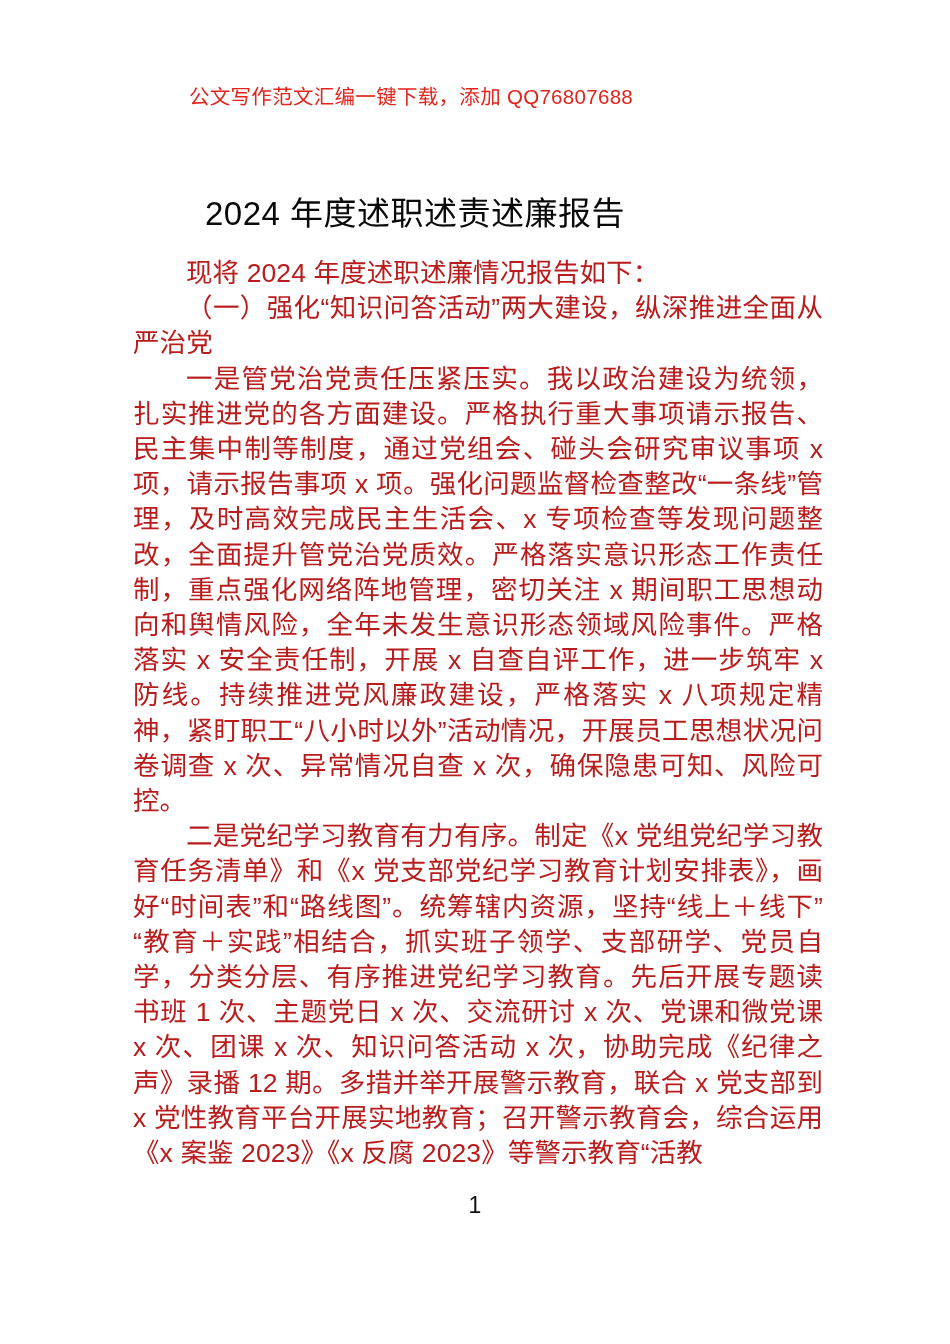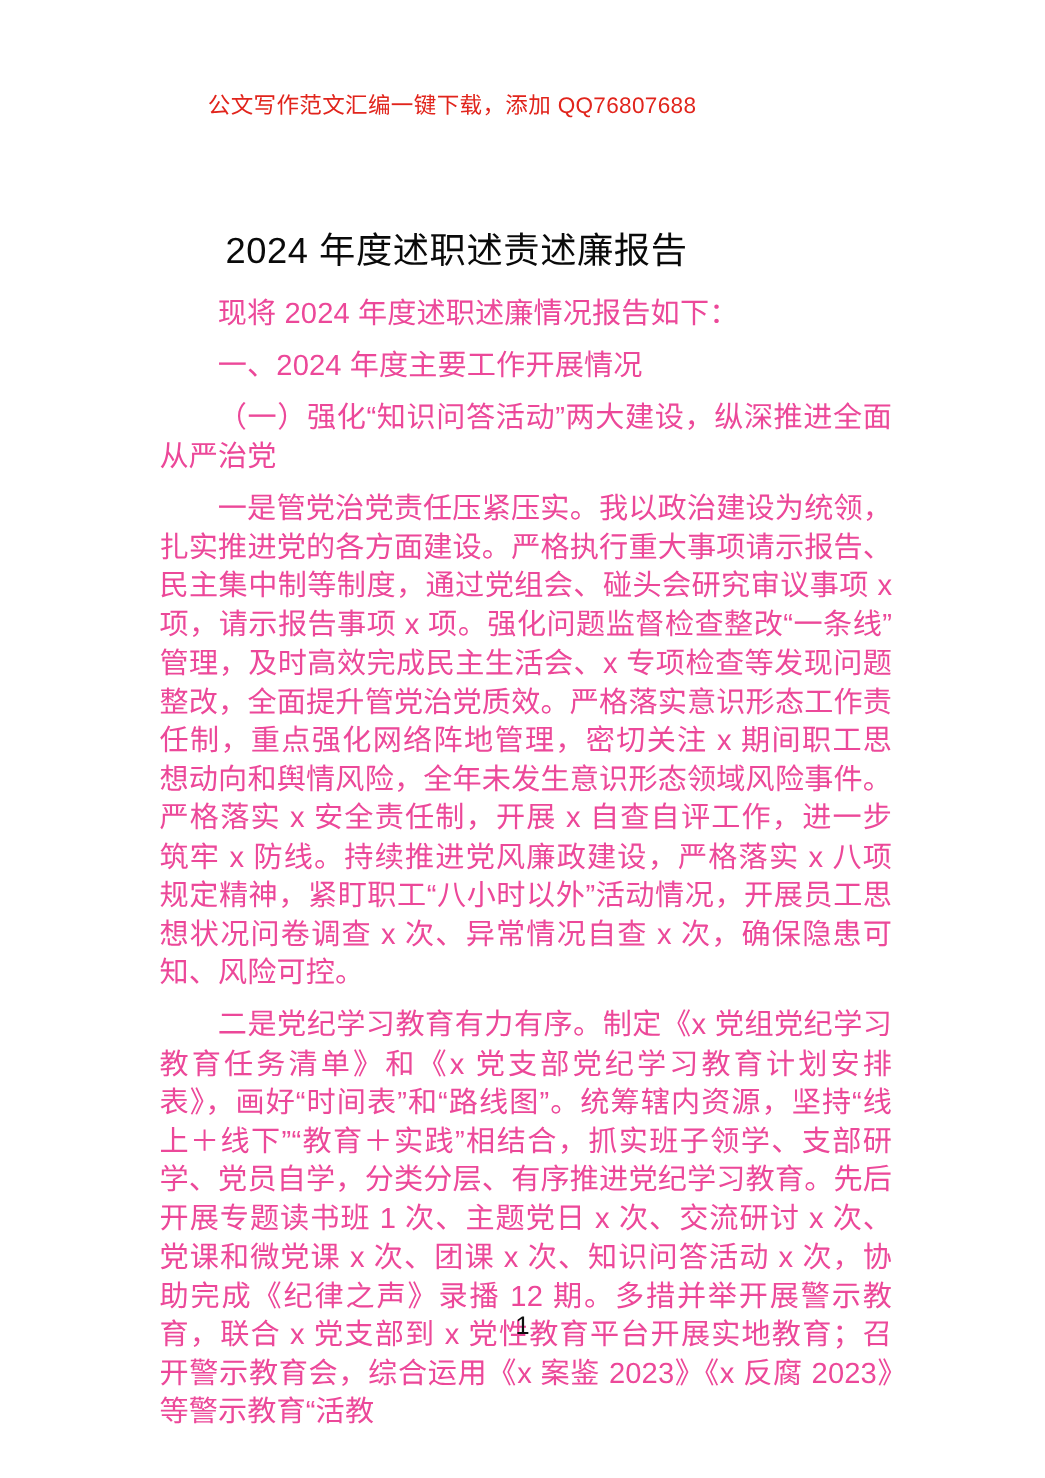--- a/index.html
+++ b/index.html
@@ -30,21 +30,21 @@
     font-size: 20.5px;
     line-height: 26px;
     letter-spacing: 0.3px;
     color: #e1241c;
     white-space: nowrap;
   }
 
   
   .doc-title {
     position: absolute;
-    top: 184px;
+    top: 170px;
     left: 0;
     width: 830px;
     text-align: center;
     font-size: 33px;
     line-height: 44px;
     font-weight: 400;
     letter-spacing: 0.5px;
     color: #0a0a0a;
   }
 
@@ -54,22 +54,22 @@
     top: 256px;
     left: 133px;
     width: 690px;
   }
   .para {
     font-size: 26.5px;
     line-height: 35.2px;
     text-align: justify;
     text-justify: inter-ideograph;
     letter-spacing: 0.1px;
-    margin: 12px;
-    color: #ec4899;
+    margin: 0;
+    color: #b91c1c;
     word-break: break-all;
   }
   .para.indent {
     text-indent: 2em;
   }
 
   
   .page-number {
     position: absolute;
     top: 1190px;
@@ -85,21 +85,20 @@
 <body>
 
 <div class="page">
 
   <div class="promo-header">公文写作范文汇编一键下载，添加 QQ76807688</div>
 
   <h1 class="doc-title">2024 年度述职述责述廉报告</h1>
 
   <div class="body-block">
     <p class="para indent">现将 2024 年度述职述廉情况报告如下：</p>
-    <p class="para indent">一、2024 年度主要工作开展情况</p>
     <p class="para indent">（一）强化“知识问答活动”两大建设，纵深推进全面从严治党</p>
     <p class="para indent">一是管党治党责任压紧压实。我以政治建设为统领，扎实推进党的各方面建设。严格执行重大事项请示报告、民主集中制等制度，通过党组会、碰头会研究审议事项 x 项，请示报告事项 x 项。强化问题监督检查整改“一条线”管理，及时高效完成民主生活会、x 专项检查等发现问题整改，全面提升管党治党质效。严格落实意识形态工作责任制，重点强化网络阵地管理，密切关注 x 期间职工思想动向和舆情风险，全年未发生意识形态领域风险事件。严格落实 x 安全责任制，开展 x 自查自评工作，进一步筑牢 x 防线。持续推进党风廉政建设，严格落实 x 八项规定精神，紧盯职工“八小时以外”活动情况，开展员工思想状况问卷调查 x 次、异常情况自查 x 次，确保隐患可知、风险可控。</p>
     <p class="para indent">二是党纪学习教育有力有序。制定《x 党组党纪学习教育任务清单》和《x 党支部党纪学习教育计划安排表》，画好“时间表”和“路线图”。统筹辖内资源，坚持“线上＋线下”“教育＋实践”相结合，抓实班子领学、支部研学、党员自学，分类分层、有序推进党纪学习教育。先后开展专题读书班 1 次、主题党日 x 次、交流研讨 x 次、党课和微党课 x 次、团课 x 次、知识问答活动 x 次，协助完成《纪律之声》录播 12 期。多措并举开展警示教育，联合 x 党支部到 x 党性教育平台开展实地教育；召开警示教育会，综合运用《x 案鉴 2023》《x 反腐 2023》等警示教育“活教</p>
   </div>
 
   <div class="page-number">1</div>
 
 </div>
 
 </body></html>

